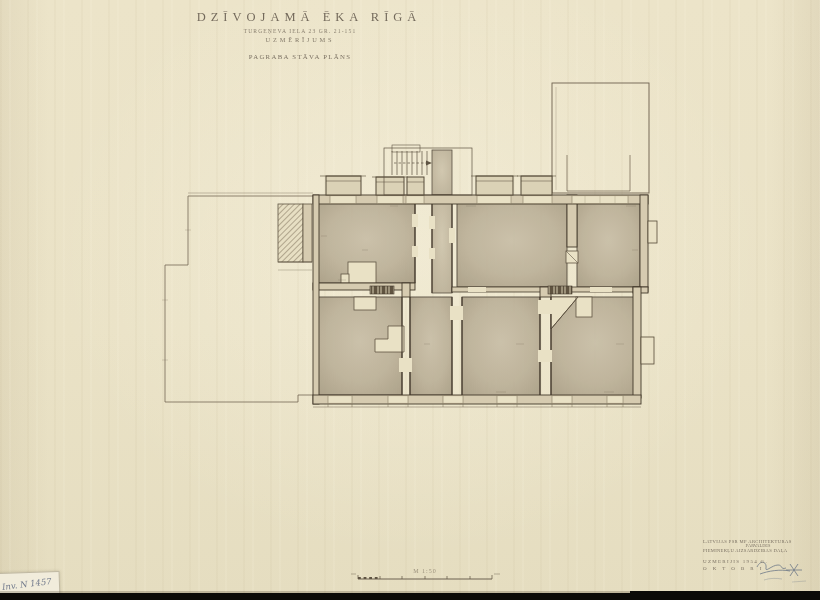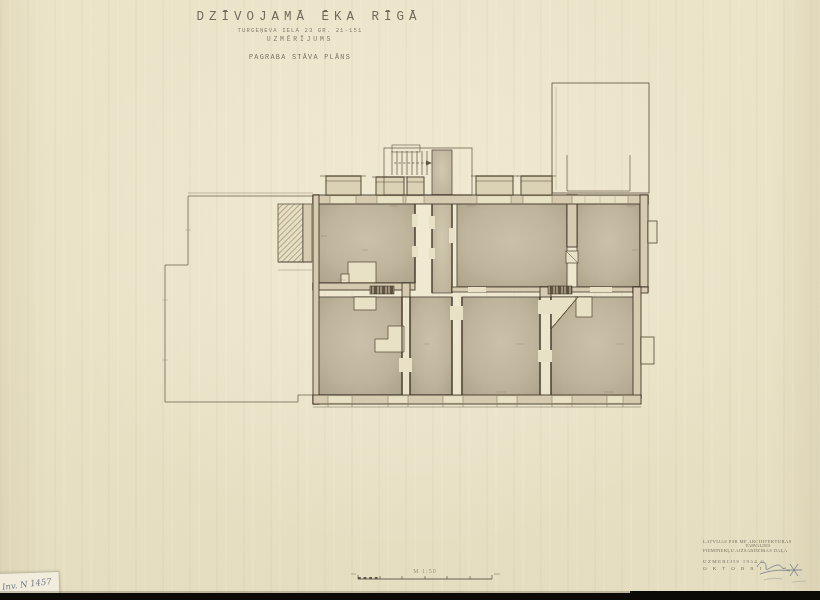--- a/index.html
+++ b/index.html
@@ -7,21 +7,21 @@
   .sheet{
     position:relative;width:820px;height:600px;
     background-color:#ebe3c7;
     background-image:
       repeating-linear-gradient(90deg, rgba(180,165,128,0.07) 0 2px, rgba(0,0,0,0) 2px 9px, rgba(255,250,232,0.10) 9px 11px, rgba(0,0,0,0) 11px 27px),
       radial-gradient(ellipse at 50% 42%, rgba(255,252,240,0.30) 0%, rgba(255,252,240,0) 62%),
       linear-gradient(90deg, rgba(150,132,95,0.10) 0%, rgba(0,0,0,0) 6%, rgba(0,0,0,0) 94%, rgba(150,132,95,0.12) 100%),
       linear-gradient(180deg, #ece4c9 0%, #eae2c6 55%, #e5ddc0 100%);
   }
   svg.plan{position:absolute;left:0;top:0;}
-  .title-block{position:absolute;left:150px;top:10px;width:300px;text-align:center;color:#675d50;font-family:Liberation Mono, monospace;}
+  .title-block{position:absolute;left:150px;top:10px;width:300px;text-align:center;color:#675d50;}
   .t1{font-size:12.5px;letter-spacing:5px;transform:translateX(9px);opacity:.9;white-space:nowrap;}
   .t2{font-size:5.6px;letter-spacing:1.1px;margin-top:3px;opacity:.75;}
   .t3{font-size:6.4px;letter-spacing:2.8px;margin-top:2px;opacity:.8;}
   .t4{font-size:6.8px;letter-spacing:1.3px;margin-top:10px;opacity:.85;}
   .stamp{position:absolute;left:703px;top:539px;width:110px;color:#7b7163;}
   .s1{font-size:4.6px;letter-spacing:.4px;white-space:nowrap;}
   .s2{font-size:4.4px;text-align:center;margin-top:-1px;}
   .s3{font-size:4.6px;letter-spacing:.3px;white-space:nowrap;}
   .s4{font-size:5px;letter-spacing:1.3px;margin-top:6px;white-space:nowrap;}
   .s5{font-size:5px;letter-spacing:2.4px;margin-top:2px;white-space:nowrap;}

